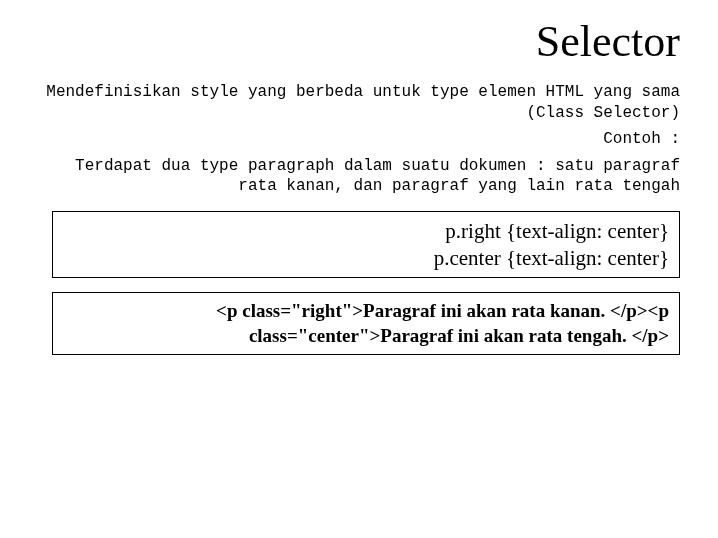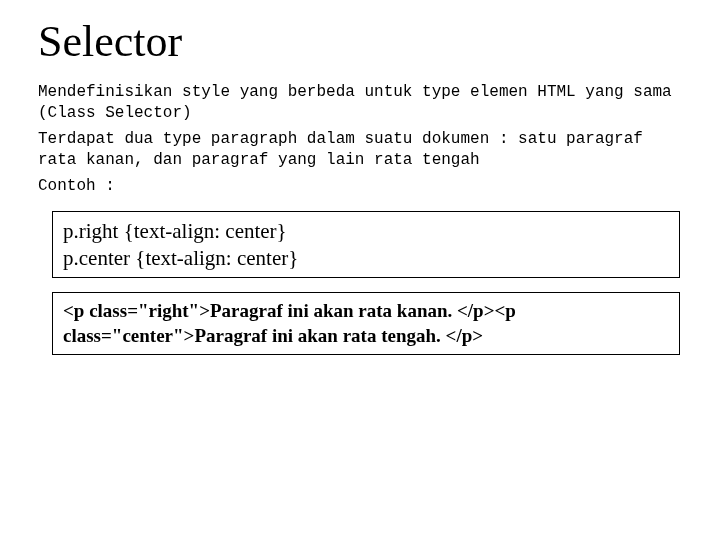--- a/index.html
+++ b/index.html
@@ -7,20 +7,21 @@
     padding: 0;
     width: 718px;
     height: 538px;
     background: #ffffff;
     font-family: "Times New Roman", Times, serif;
     color: #000000;
   }
   .slide {
     box-sizing: border-box;
     padding: 18px 38px 20px 38px;
+    text-align: right;
   }
   h1.title {
     font-size: 44px;
     font-weight: normal;
     margin: 0 0 16px 0;
     line-height: 1.1;
   }
   .body-text {
     font-size: 16px;
     line-height: 1.28;
@@ -45,22 +46,22 @@
   .underline { }
 </style>
 </head>
 <body>
 
 <div class="slide">
 
   <h1 class="title">Selector</h1>
 
   <p class="body-text">Mendefinisikan style yang berbeda untuk type elemen HTML yang sama (Class Selector)</p>
+  <p class="body-text">Contoh :</p>
   <p class="body-text">Terdapat dua type paragraph dalam suatu dokumen : satu paragraf rata kanan, dan paragraf yang lain rata tengah</p>
-  <p class="body-text">Contoh :</p>
 
   <div class="code-box">
     <div>
       <span>p.</span><span class="underline">right</span><span> {text-align: center}</span>
     </div>
     <div>
       <span>p.</span><span class="underline">center</span><span> {text-align: </span><span class="underline">center</span><span>}</span>
     </div>
   </div>
 

